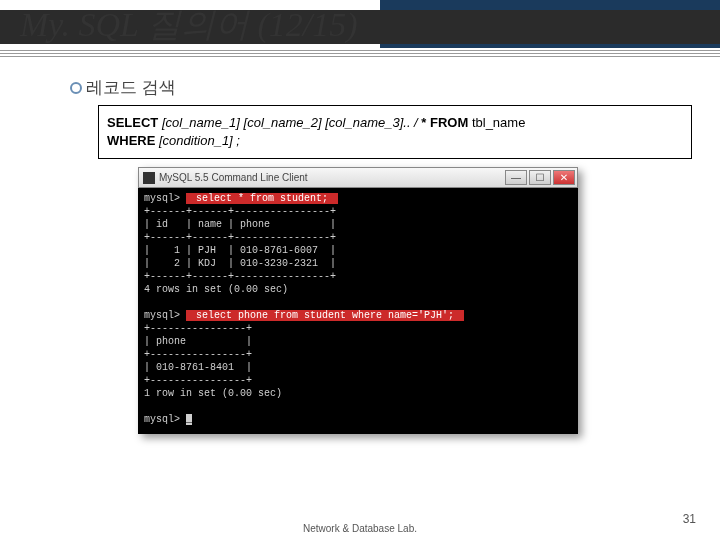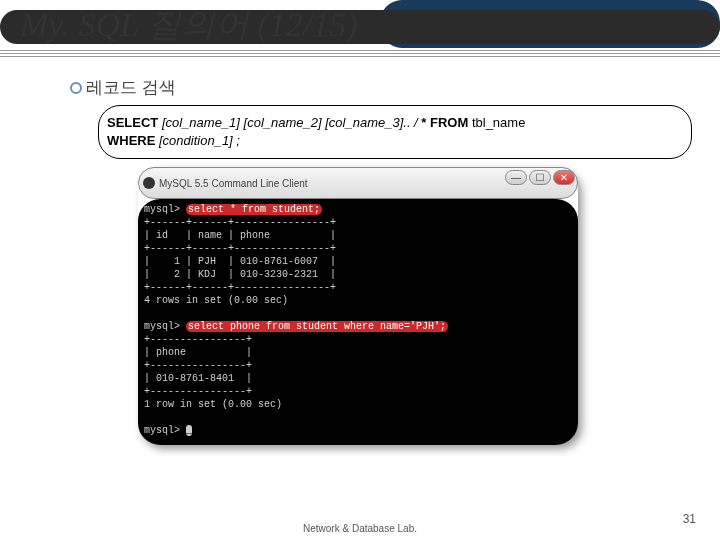--- a/index.html
+++ b/index.html
@@ -1,15 +1,15 @@
 <!DOCTYPE html>
 <html><head>
 <meta charset="utf-8">
 <style>
-  * { margin:0; padding:0; box-sizing:border-box;border-radius:22px; }
+  * { margin:0; padding:0; box-sizing:border-box; }
   body { width:720px; height:540px; background:#fff; font-family:"Malgun Gothic",sans-serif; position:relative; overflow:hidden; }
   .slide { width:720px; height:540px; position:relative; }
 
   
   .title-wrap { position:relative; height:68px; }
   .title-blue { position:absolute; right:0; top:0; width:340px; height:48px; background:#1a3a5c; }
   .title-dark { position:absolute; left:0; top:10px; right:0; height:34px; background:#2b2b2b; }
   .title-text { position:absolute; left:20px; top:2px; font-family:"Times New Roman",serif; font-style:italic; font-size:34px; color:#333; z-index:2; }
   .title-lines { position:absolute; left:0; right:0; top:50px; }
   .title-lines div { height:1px; background:#999; margin-bottom:2px; }
@@ -22,27 +22,27 @@
   .h2row { display:flex; align-items:center; gap:4px; margin-left:30px; margin-bottom:6px; }
   .bullet-circ { width:12px; height:12px; border:2px solid #6a8fb5; border-radius:50%; display:inline-block; }
   .h2 { font-size:17px; color:#444; }
 
   .codebox { margin-left:58px; border:1.5px solid #000; padding:8px 8px; font-size:13px; line-height:1.4; font-family:Tahoma,sans-serif; }
   .codebox .kw { font-weight:bold; }
   .codebox .it { font-style:italic; }
 
   
   .termwrap { margin:8px 0 0 98px; width:440px; box-shadow:4px 4px 8px rgba(0,0,0,0.4); }
-  .term-titlebar { height:32px; background:linear-gradient(#f7f7f7,#dcdcdc); border:1px solid #888; position:relative; display:flex; align-items:center; padding:0 4px; font-size:10px; color:#444; gap:4px; }
+  .term-titlebar { height:21px; background:linear-gradient(#f7f7f7,#dcdcdc); border:1px solid #888; position:relative; display:flex; align-items:center; padding:0 4px; font-size:10px; color:#444; gap:4px; }
   .term-ico { width:12px; height:12px; background:#333; display:inline-block; }
   .term-titlebar .wbtns { position:absolute; right:2px; top:2px; display:flex; gap:2px; }
   .wbtn { width:22px; height:15px; background:linear-gradient(#f0f0f0,#cfcfcf); border:1px solid #888; font-size:10px; line-height:13px; text-align:center; }
   .wbtn.close { background:linear-gradient(#e77,#c33); color:#fff; }
   .term { background:#000; color:#cfcfcf; font-family:"Courier New",monospace; font-size:10px; line-height:13px; padding:4px 6px 8px 6px; min-height:230px; white-space:pre; }
-  .hl { background:#cc2a2a; color:#fff; padding:0 2px; }
+  .hl { background:#cc2a2a; color:#fff; padding:0 10px; }
   .cursor { background:#cfcfcf; color:#000; }
 
   
   .footer { position:absolute; bottom:6px; left:0; right:0; text-align:center; font-size:10px; color:#555; }
   .pagenum { position:absolute; right:24px; bottom:14px; font-size:12px; color:#555; }
 </style>
 </head>
 <body>
 <div class="slide">
 

